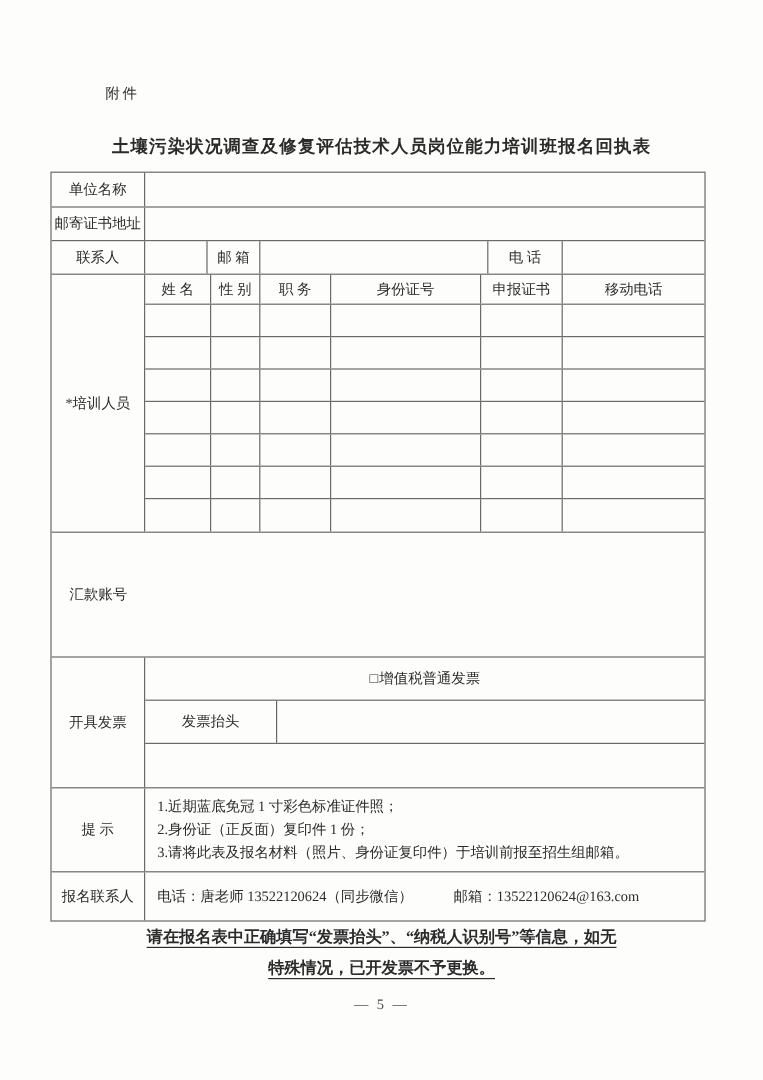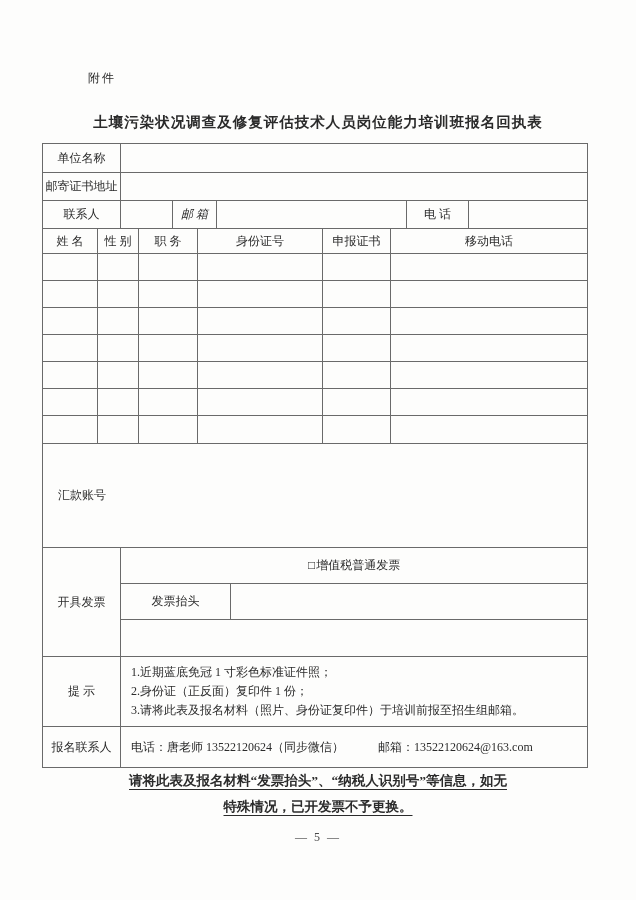--- a/index.html
+++ b/index.html
@@ -30,21 +30,21 @@
     border:1px solid var(--line);
     font-size:12px;
   }
   .row{display:flex;border-bottom:1px solid var(--line);}
   .row:last-child{border-bottom:none;}
   .cell{border-right:1px solid var(--line);display:flex;align-items:center;justify-content:center;text-align:center;}
   .cell:last-child{border-right:none;}
   .cell.grow{flex:1;}
   .w78{width:78px;flex:0 0 78px;}
   .w52{width:52px;flex:0 0 52px;}
-  .w44{width:44px;flex:0 0 44px;font-style:italic;}
+  .w44{width:44px;flex:0 0 44px;}
   .w62{width:62px;flex:0 0 62px;}
   .w118{width:118px;flex:0 0 118px;}
   .h29{height:29px;}
   .h28{height:28px;}
   .h40{height:40px;}
   .stack{flex:1;display:flex;flex-direction:column;}
   .t-row{display:flex;border-bottom:1px solid var(--line);}
   .t-row:last-child{border-bottom:none;}
   .t-cell{border-right:1px solid var(--line);display:flex;align-items:center;justify-content:center;}
   .t-cell:last-child{border-right:none;}
@@ -116,20 +116,21 @@
     <div class="row h28">
       <div class="cell w78">联系人</div>
       <div class="cell w52"></div>
       <div class="cell w44">邮 箱</div>
       <div class="cell grow"></div>
       <div class="cell w62">电 话</div>
       <div class="cell w118"></div>
     </div>
 
     <div class="row">
+      <div class="cell w78">*培训人员</div>
       <div class="stack">
         <div class="t-row th25">
           <div class="t-cell cw-name">姓 名</div>
           <div class="t-cell cw-sex">性 别</div>
           <div class="t-cell cw-job">职 务</div>
           <div class="t-cell cw-id">身份证号</div>
           <div class="t-cell cw-cert">申报证书</div>
           <div class="t-cell cw-mobile">移动电话</div>
         </div>
         <div class="t-row tr27">
@@ -227,21 +228,21 @@
       <div class="cell w78">报名联系人</div>
       <div class="regc-content">
         <span>电话：唐老师 13522120624（同步微信）</span>
         <span>邮箱：13522120624@163.com</span>
       </div>
     </div>
 
   </div>
 
   <div class="footer-note fn1">
-    <span class="u">请将此表及报名材料“发票抬头”、“纳税人识别号”等信息，如无</span>
+    <span class="u">请在报名表中正确填写“发票抬头”、“纳税人识别号”等信息，如无</span>
   </div>
   <div class="footer-note fn2">
     <span class="u">特殊情况，已开发票不予更换。</span>
   </div>
 
   <div class="page-number">— 5 —</div>
 
 </div>
 
 </body></html>

